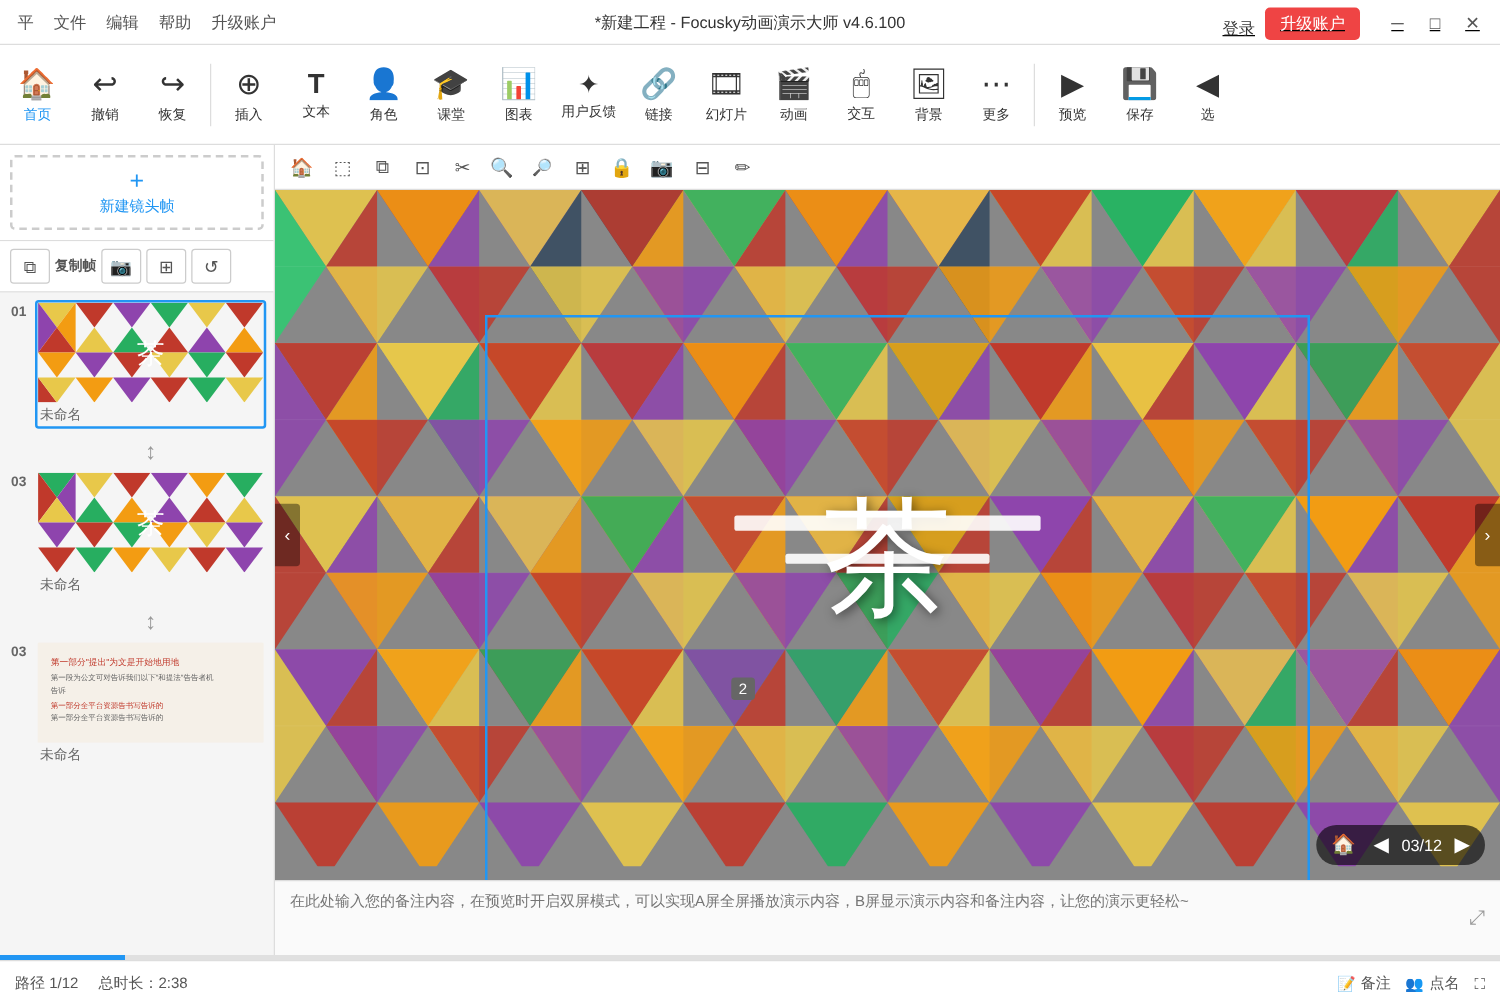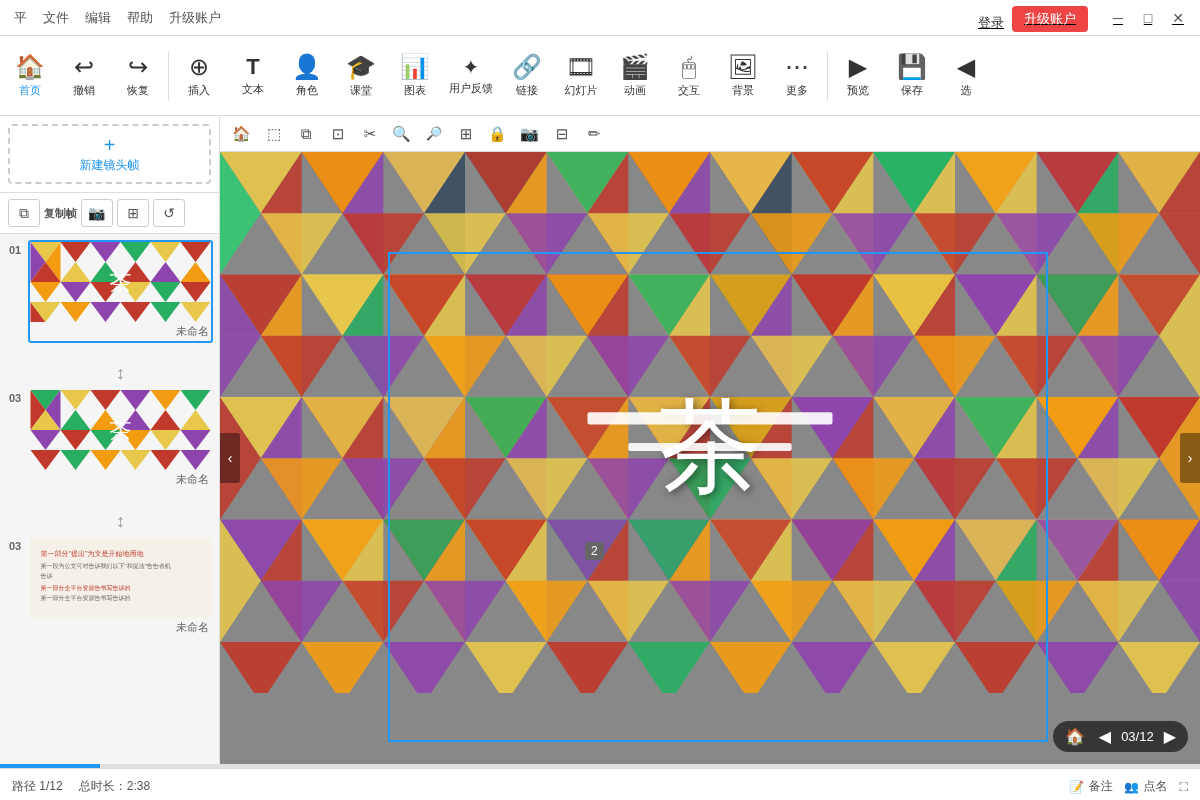--- a/index.html
+++ b/index.html
@@ -120,21 +120,21 @@
       font-size: 14px; color: #555;
     }
     #slide-list {
       flex: 1;
       overflow-y: auto;
       padding: 6px;
     }
     .slide-item-container {
       display: flex;
       align-items: flex-start;
-      margin-bottom: 20px;
+      margin-bottom: 8px;
       gap: 4px;
     }
     .slide-number {
       font-size: 11px;
       color: #666;
       min-width: 18px;
       padding-top: 4px;
       text-align: center;
       font-weight: bold;
     }
@@ -144,21 +144,21 @@
       border-radius: 3px;
       overflow: hidden;
       cursor: pointer;
       position: relative;
     }
     .slide-thumb.active { border-color: #2196F3; }
     .slide-title {
       font-size: 11px;
       color: #666;
       padding: 2px 2px;
-      text-align: right;
+      text-align: left;
     }
     .slide-connector {
       display: flex;
       justify-content: center;
       margin: 0 0 4px 22px;
     }
     .connector-icon { font-size: 18px; color: #999; }
 
     
     #canvas-area {
@@ -348,20 +348,21 @@
 <body>
 
 <div id="title-bar">
   <div class="left-icons">
     <span>平</span>
     <span>文件</span>
     <span>编辑</span>
     <span>帮助</span>
     <span>升级账户</span>
   </div>
+  <div class="title">*新建工程 - Focusky动画演示大师  v4.6.100</div>
   <div class="right-btns">
     <span class="login-btn">登录</span>
     <button class="upgrade-btn">升级账户</button>
     <div class="win-btns">
       <button class="win-btn">─</button>
       <button class="win-btn">□</button>
       <button class="win-btn close">✕</button>
     </div>
   </div>
 </div>
@@ -825,20 +826,24 @@
       <div id="right-arrow">›</div>
 
       <div id="canvas-nav">
         <span class="nav-btn">🏠</span>
         <span class="nav-btn">◀</span>
         <span>03/12</span>
         <span class="nav-btn">▶</span>
       </div>
     </div>
 
+    <div id="notes-area">
+      <textarea id="notes-input" placeholder="在此处输入您的备注内容，在预览时开启双屏模式，可以实现A屏全屏播放演示内容，B屏显示演示内容和备注内容，让您的演示更轻松~" style=""></textarea>
+      <span class="notes-expand">⤢</span>
+    </div>
   </div>
 </div>
 
 <div id="progress-bar-container">
   <div id="progress-bar"></div>
 </div>
 
 <div id="bottom-bar">
   <div class="left">
     <span>路径 1/12</span>

